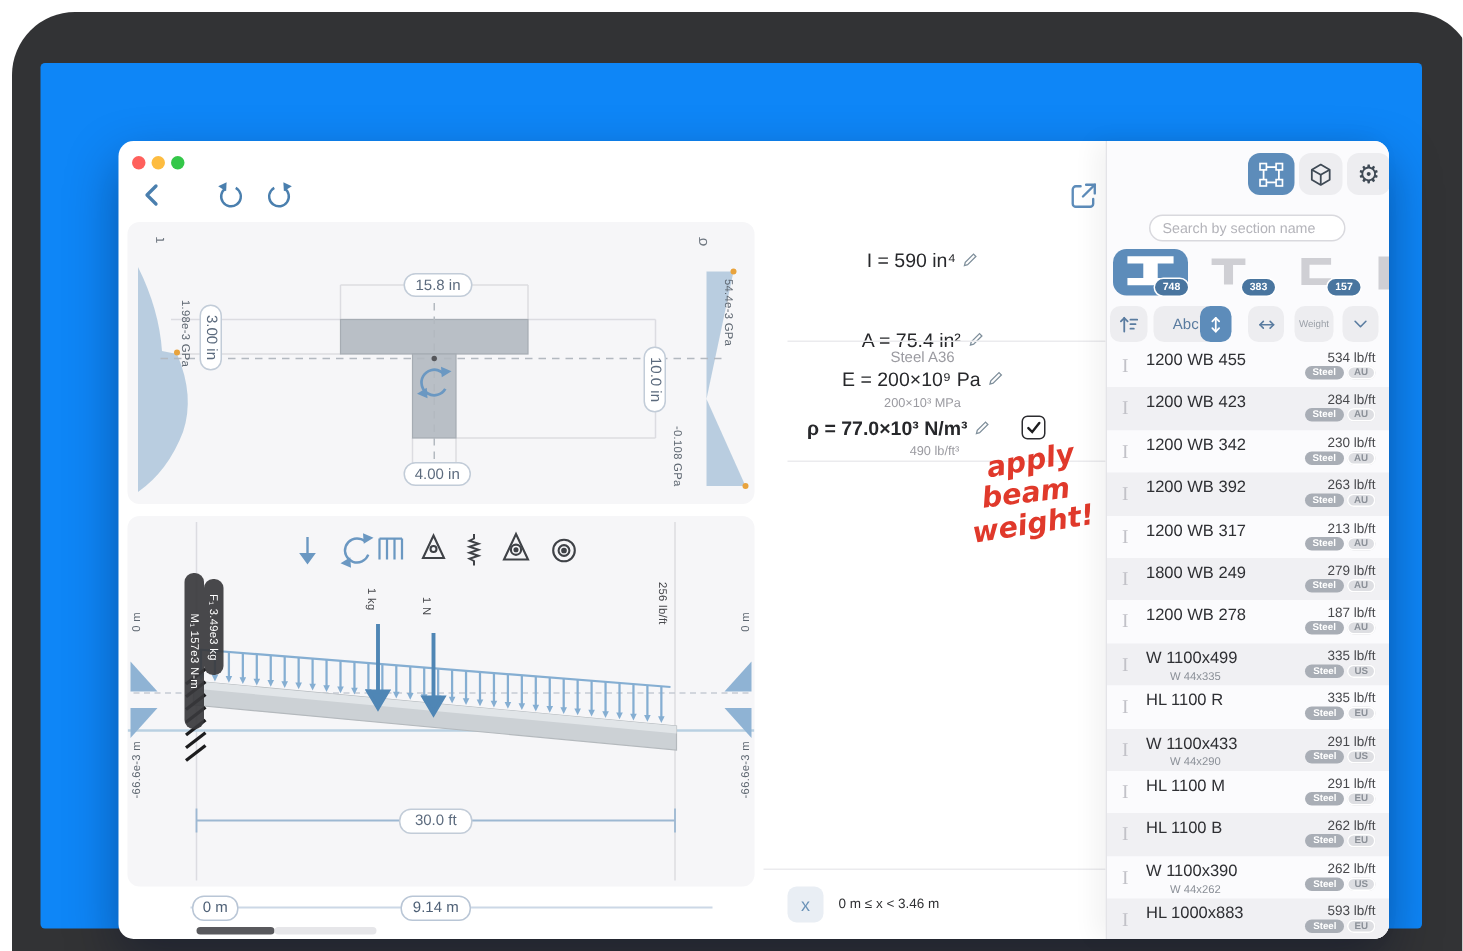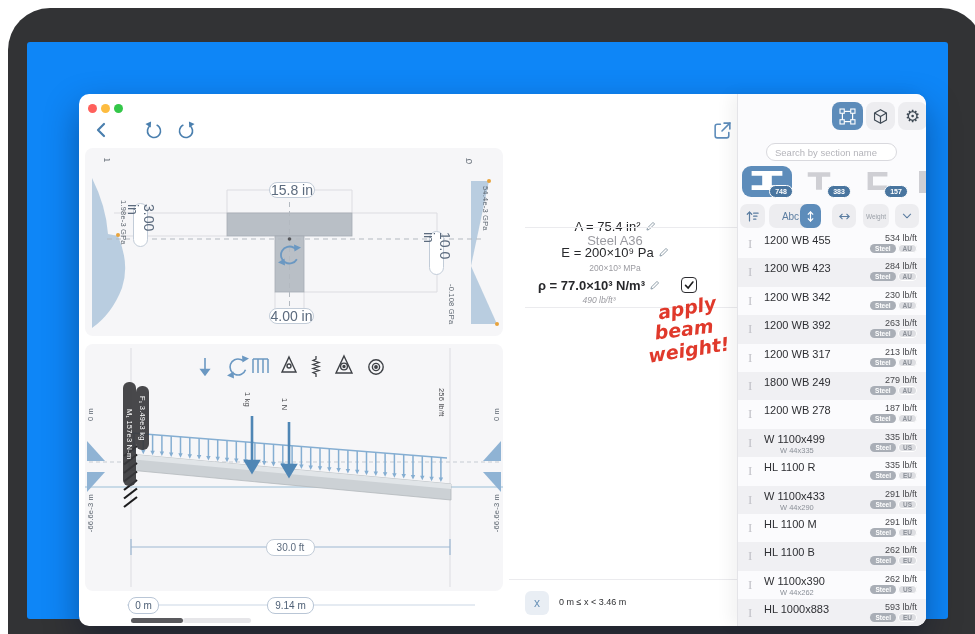--- a/index.html
+++ b/index.html
@@ -15,21 +15,21 @@
 
   
   .canvas { position:absolute; background:#f6f6f8; border-radius:8px; overflow:hidden; }
   #section-canvas { left:6px; top:54px; width:418px; height:188px; }
   #beam-canvas { left:6px; top:250px; width:418px; height:247px; }
   .vtext-down { writing-mode:vertical-rl; }
   .vtext-up { writing-mode:vertical-rl; transform:rotate(180deg); }
   .tiny-lab { position:absolute; font-size:7.5px; color:#5d6670; letter-spacing:.2px; }
   .greek-lab { position:absolute; font-size:10px; color:#6f7780; }
   .dim-pill { position:absolute; background:#ffffff; border:1px solid #c2ccd8; border-radius:8px; color:#5c6b7e;
-              font-size:14px; display:flex; align-items:center; justify-content:center; z-index:3; }
+              font-size:10px; display:flex; align-items:center; justify-content:center; z-index:3; }
   .dim-pill.vert { writing-mode:vertical-rl; }
   .dark-tag { position:absolute; background:rgba(56,56,60,.92); border-radius:6px; color:#fff; font-size:7.5px;
               writing-mode:vertical-rl; display:flex; align-items:center; justify-content:center; z-index:4; letter-spacing:.2px; }
   svg.layer { position:absolute; left:0; top:0; }
 
   
   .prop-line { position:absolute; left:430px; width:212px; text-align:center; font-size:13px; color:#27282b; }
   .prop-line .pencil { display:inline-block; vertical-align:-1px; margin-left:4px; }
   .prop-sub { position:absolute; left:430px; width:212px; text-align:center; font-size:8.5px; color:#9b9ba1; }
   .divider { position:absolute; height:1px; background:#ebebee; }
@@ -331,44 +331,49 @@
         </div>
 
         <svg class="layer" style="left:0; top:500px;" width="430" height="32" viewBox="0 0 430 32">
           <path d="M48 11 H396" stroke="#ccd8e6" stroke-width="1.2" fill="none"></path>
           <rect x="52" y="24" width="52" height="5" rx="2.5" fill="#59595d"></rect>
           <rect x="104" y="24" width="68" height="5" rx="2.5" fill="#e6e6e9"></rect>
         </svg>
         <div class="ruler-pill" style="left:49px; top:503px; width:31px; height:17px;">0 m</div>
         <div class="ruler-pill" style="left:188px; top:503px; width:47px; height:17px;">9.14 m</div>
 
+        <div class="prop-line" style="top:72px;">
+          <span>I = 590 in⁴</span><span class="pencil"><svg width="11" height="11" viewBox="0 0 14 14">
+                <path d="M2.5 11.5 L3.2 8.8 L10.2 1.8 L12.2 3.8 L5.2 10.8 Z" fill="none" stroke="#80909c" stroke-width="1.1"></path>
+              </svg></span>
+        </div>
         <div class="prop-line" style="top:101px;margin-top:24px;">
           <span>A = 75.4 in²</span><span class="pencil"><svg width="11" height="11" viewBox="0 0 14 14">
                 <path d="M2.5 11.5 L3.2 8.8 L10.2 1.8 L12.2 3.8 L5.2 10.8 Z" fill="none" stroke="#80909c" stroke-width="1.1"></path>
               </svg></span>
         </div>
         <div class="divider" style="left:446px; top:133px; width:212px;"></div>
-        <div class="prop-sub" style="top:139px; font-size:13px;">Steel A36</div>
+        <div class="prop-sub" style="top:139px; font-size:10px;">Steel A36</div>
         <div class="prop-line" style="top:151px;">
           <span>E = 200×10⁹ Pa</span><span class="pencil"><svg width="11" height="11" viewBox="0 0 14 14">
                 <path d="M2.5 11.5 L3.2 8.8 L10.2 1.8 L12.2 3.8 L5.2 10.8 Z" fill="none" stroke="#80909c" stroke-width="1.1"></path>
               </svg></span>
         </div>
         <div class="prop-sub" style="top:169px;">200×10³ MPa</div>
         <div class="prop-line" style="top:184px; left:414px;">
           <span style="font-weight:bold;">ρ = 77.0×10³ N/m³</span><span class="pencil"><svg width="11" height="11" viewBox="0 0 14 14">
                 <path d="M2.5 11.5 L3.2 8.8 L10.2 1.8 L12.2 3.8 L5.2 10.8 Z" fill="none" stroke="#80909c" stroke-width="1.1"></path>
               </svg></span>
         </div>
         <div class="checkbox">
           <svg width="12" height="12" viewBox="0 0 14 14">
               <path d="M3 7.5 L6 10.5 L11.5 3.5" fill="none" stroke="#1d1d1f" stroke-width="1.9" stroke-linecap="round"></path>
             </svg>
         </div>
-        <div class="prop-sub" style="top:201px; left:414px;font-style:italic;">490 lb/ft³</div>
+        <div class="prop-sub" style="top:201px; left:438px;">490 lb/ft³</div>
         <div class="divider" style="left:446px; top:213px; width:212px;"></div>
         <div class="note">
           <div>apply</div>
           <div>beam</div>
           <div>weight!</div>
         </div>
 
         <div class="divider" style="left:430px; top:485px; width:228px;"></div>
         <button class="x-chip">x</button>
         <div class="range-text">0 m ≤ x &lt; 3.46 m</div>

